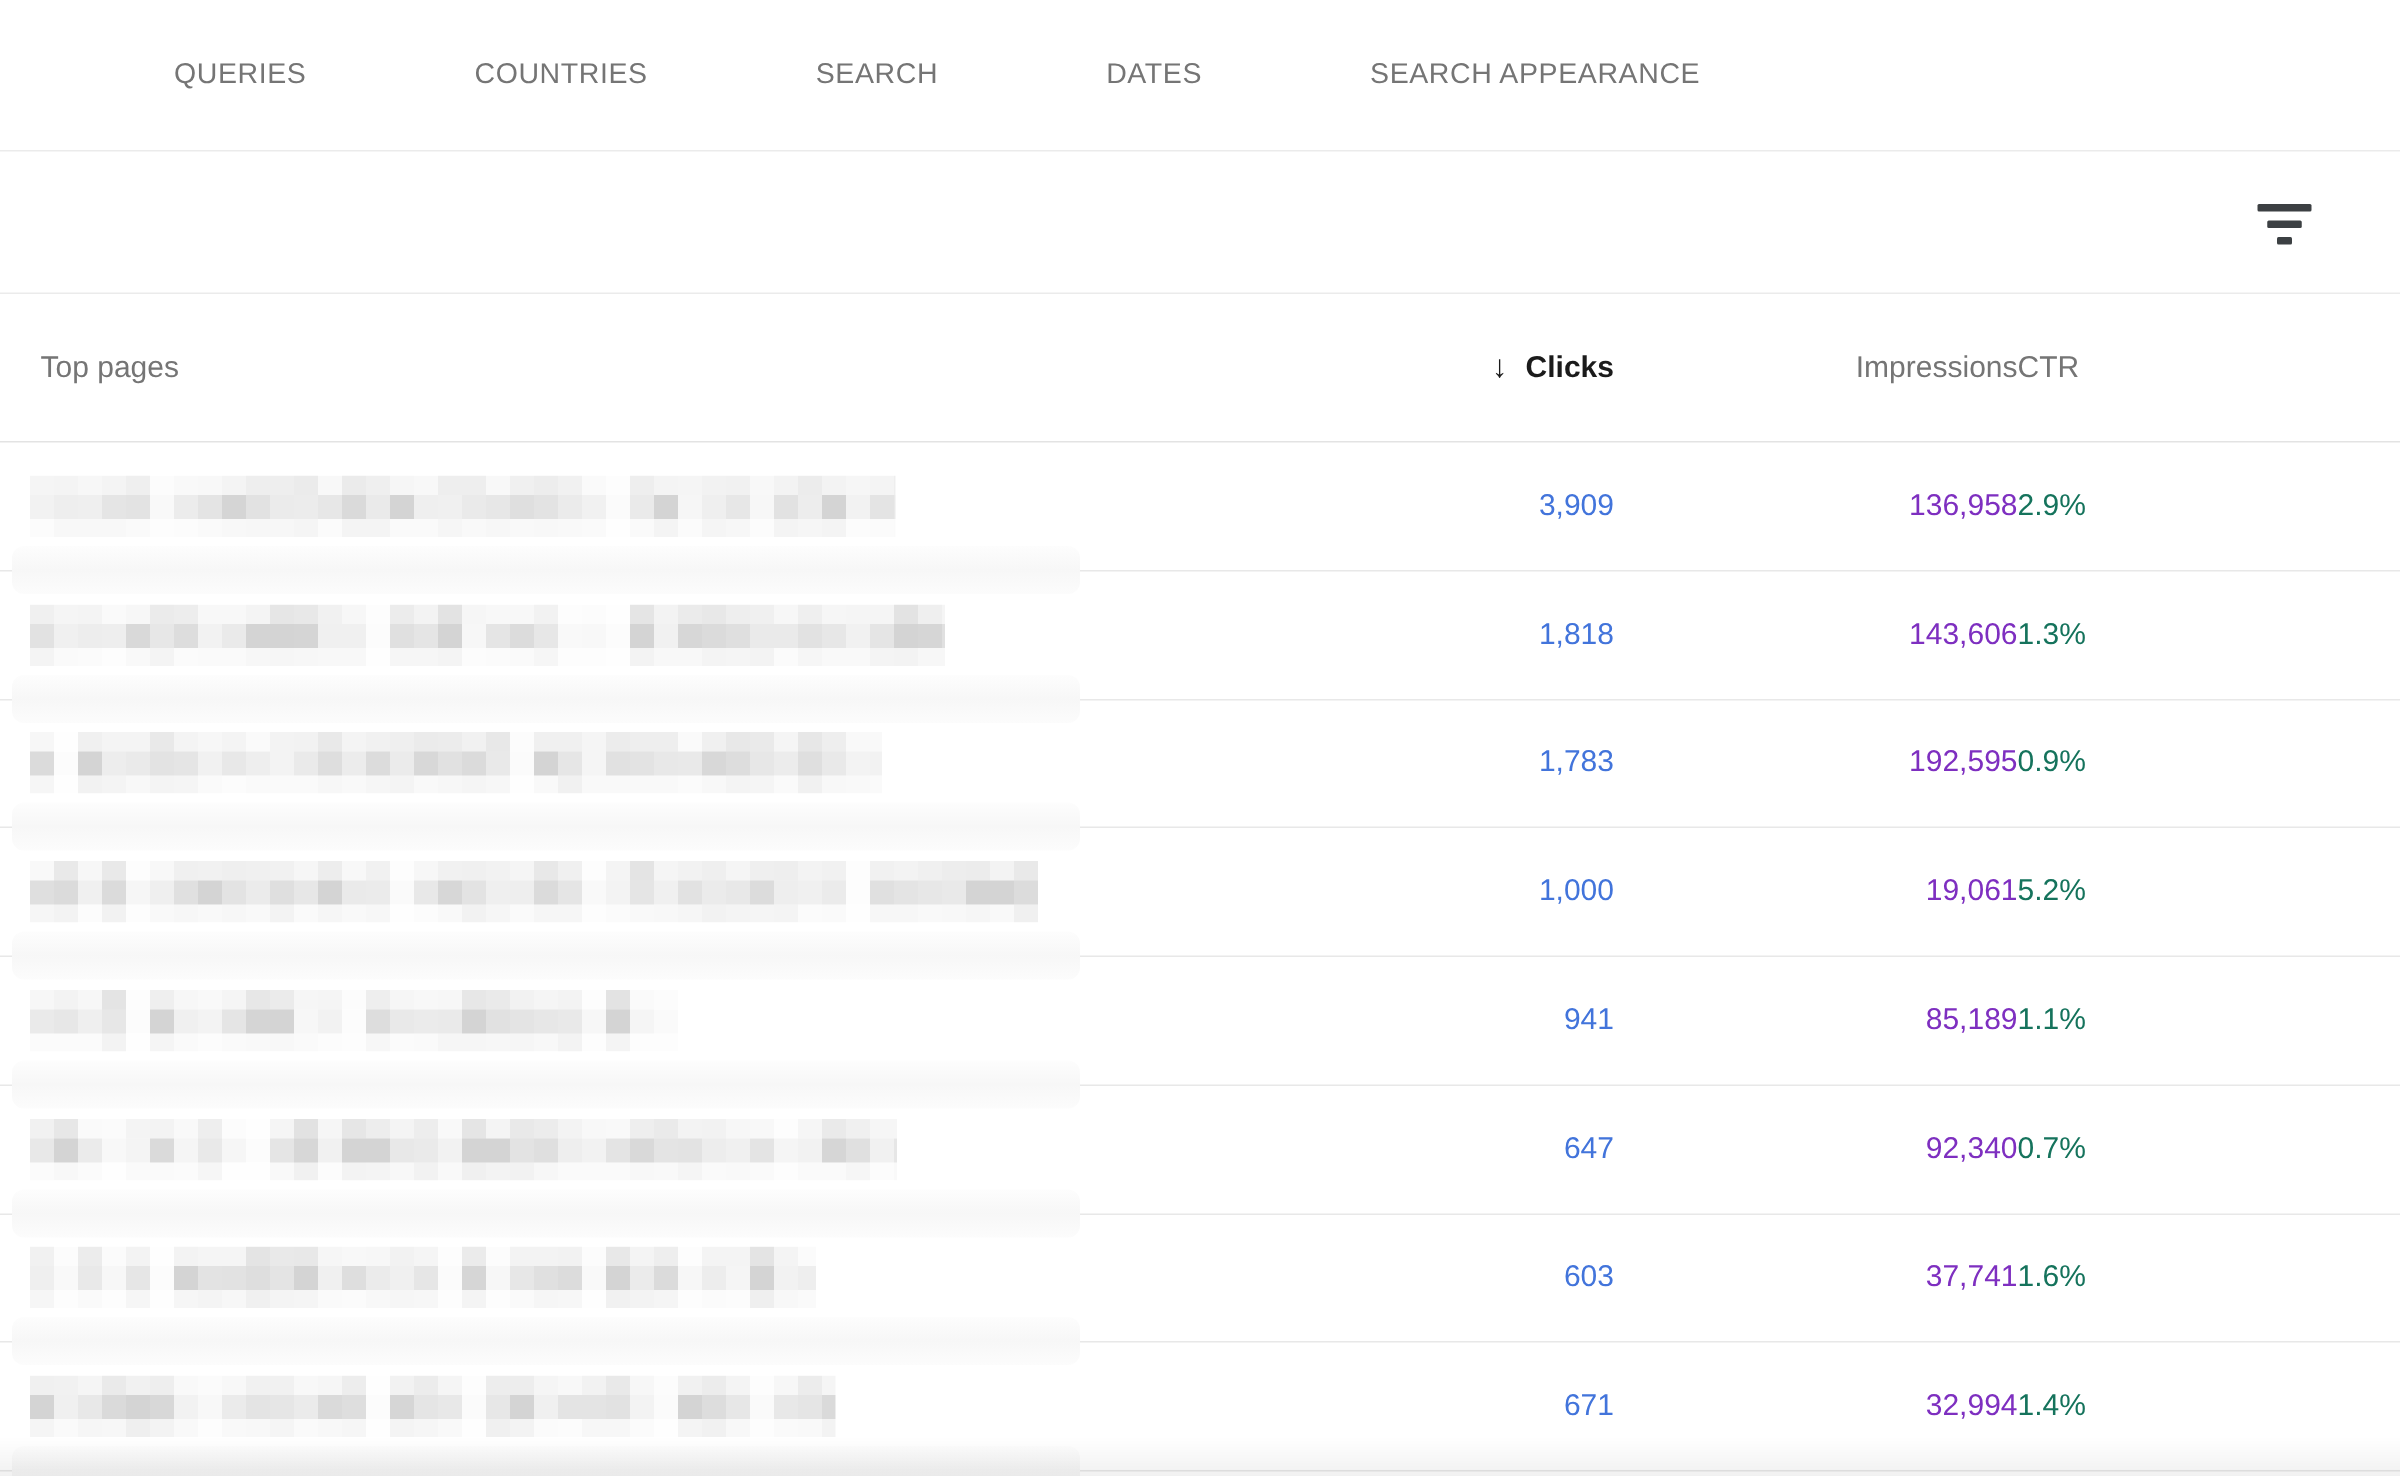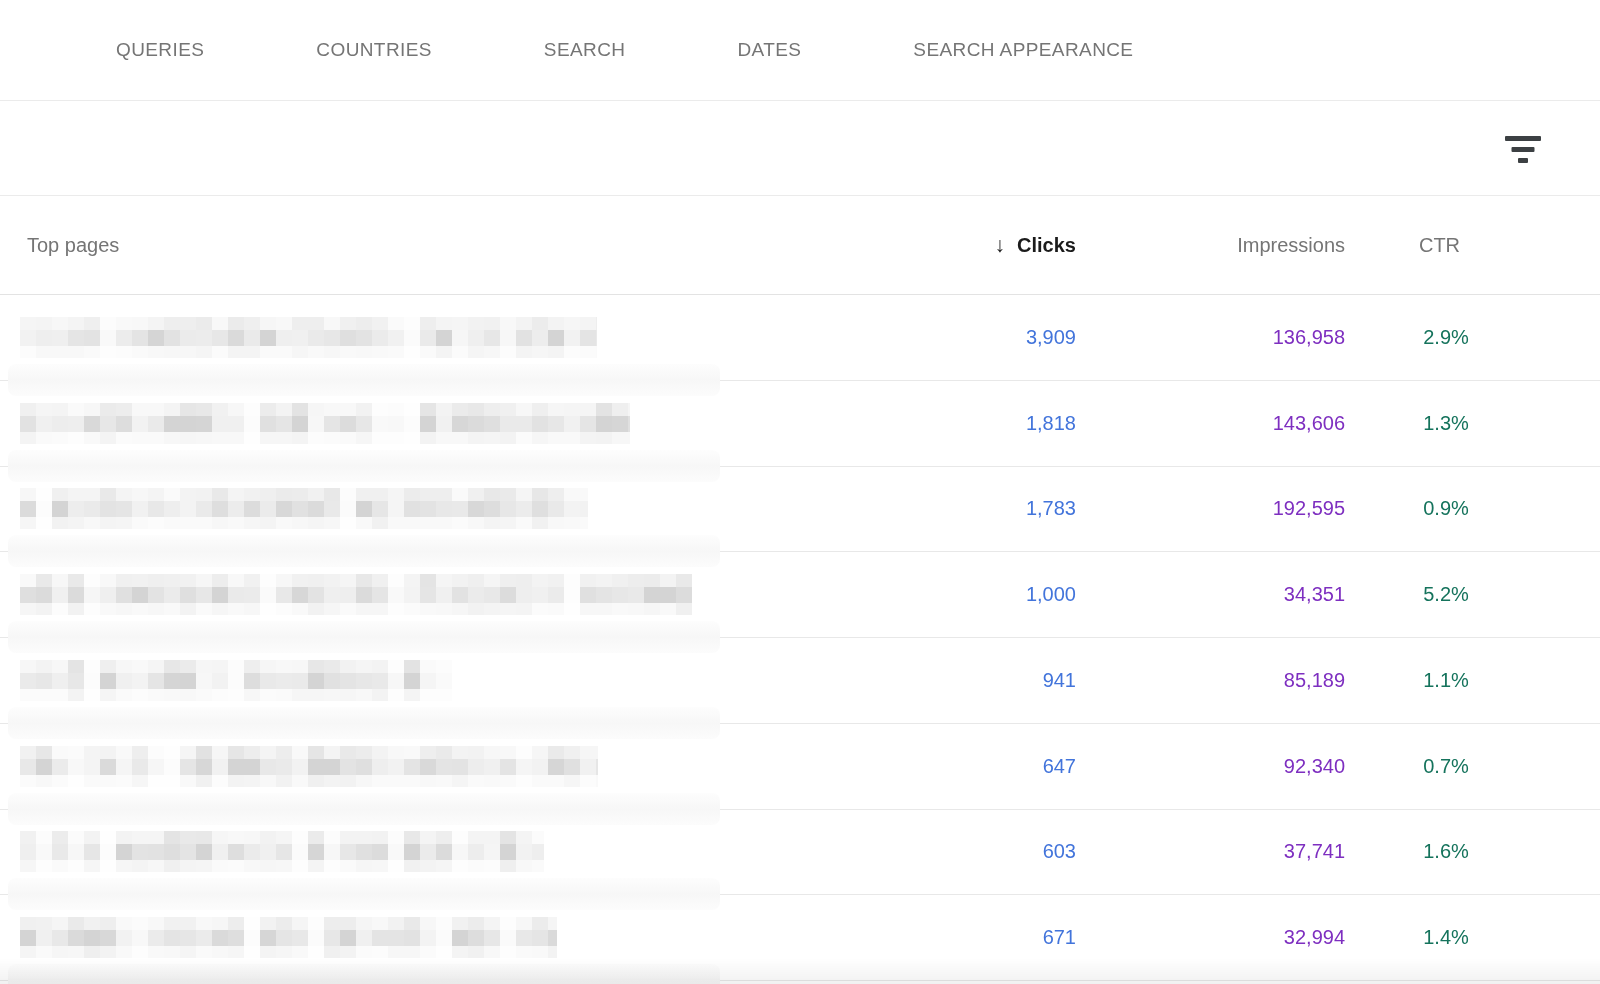--- a/index.html
+++ b/index.html
@@ -29,30 +29,30 @@
   
   .table { position:relative; }
   .thead { height:99px; border-bottom:1px solid #e3e3e3; display:flex;
     align-items:center; padding:0 66px 0 20px; font-size:20px; color:#757575; }
   .row { height:85.75px; border-bottom:1px solid #e8e8e8; display:flex;
     align-items:center; padding:0 66px 0 20px; font-size:20px; position:relative; }
 
   .cell-url { flex:1 1 auto; min-width:0; display:flex; align-items:center; }
   .cell-clicks { width:200px; text-align:right; flex:none; }
   .cell-impr { width:269px; text-align:right; flex:none; }
-  .cell-ctr { width:189px; text-align:center; flex:none; }
+  .cell-ctr { width:189px; text-align:left; flex:none; }
 
   .thead .cell-url { color:#757575; padding-left:7px; }
   .th-clicks { color:#1b1b1b; font-weight:700; cursor:pointer; }
   .th-clicks .arrow { font-weight:400; margin-right:12px; font-size:21px; }
   .th-impr, .th-ctr { cursor:pointer; }
 
   .val-clicks { color:var(--clicks,#4274db); }
   .val-impr { color:var(--impr,#7e2fc0); }
-  .val-ctr { color:var(--ctr,#15735c);padding-left:13px; }
+  .val-ctr { color:var(--ctr,#15735c); }
 
   
   .mosaic { display:grid; grid-template-rows:13px 16px 12px; grid-auto-flow:column;
     grid-auto-columns:16px; height:41px; overflow:hidden; }
   .mosaic i { display:block; }
 
   
   .censor-band { position:absolute; left:8px; width:712px; height:32px; bottom:-16px;
     background:linear-gradient(180deg,#fdfdfd 0%,#f7f7f7 50%,#fcfcfc 100%);
     border-radius:8px; pointer-events:none; }
@@ -594,21 +594,21 @@
             <i style="background: rgba(0, 0, 0, 0.035); grid-area: 3 / 40;"></i>
             <i style="background: rgba(0, 0, 0, 0.047); grid-area: 1 / 41;"></i>
             <i style="background: rgba(0, 0, 0, 0.17); grid-area: 2 / 41;"></i>
             <i style="background: rgba(0, 0, 0, 0.024); grid-area: 3 / 41;"></i>
             <i style="background: rgba(0, 0, 0, 0.086); grid-area: 1 / 42;"></i>
             <i style="background: rgba(0, 0, 0, 0.137); grid-area: 2 / 42;"></i>
             <i style="background: rgba(0, 0, 0, 0.06); grid-area: 3 / 42;"></i>
           </div>
     </div>
     <div class="cell-clicks val-clicks">1,000</div>
-    <div class="cell-impr val-impr">34,351</div>
+    <div class="cell-impr val-impr">19,061</div>
     <div class="cell-ctr val-ctr">5.2%</div>
     <div class="censor-band"></div>
   </div>
       <div class="row">
     <div class="cell-url">
       <div class="mosaic" style="width: 432px;">
             <i style="background: rgba(0, 0, 0, 0.03); grid-area: 1 / 1;"></i>
             <i style="background: rgba(0, 0, 0, 0.082); grid-area: 2 / 1;"></i>
             <i style="background: rgba(0, 0, 0, 0.016); grid-area: 3 / 1;"></i>
             <i style="background: rgba(0, 0, 0, 0.047); grid-area: 1 / 2;"></i>

